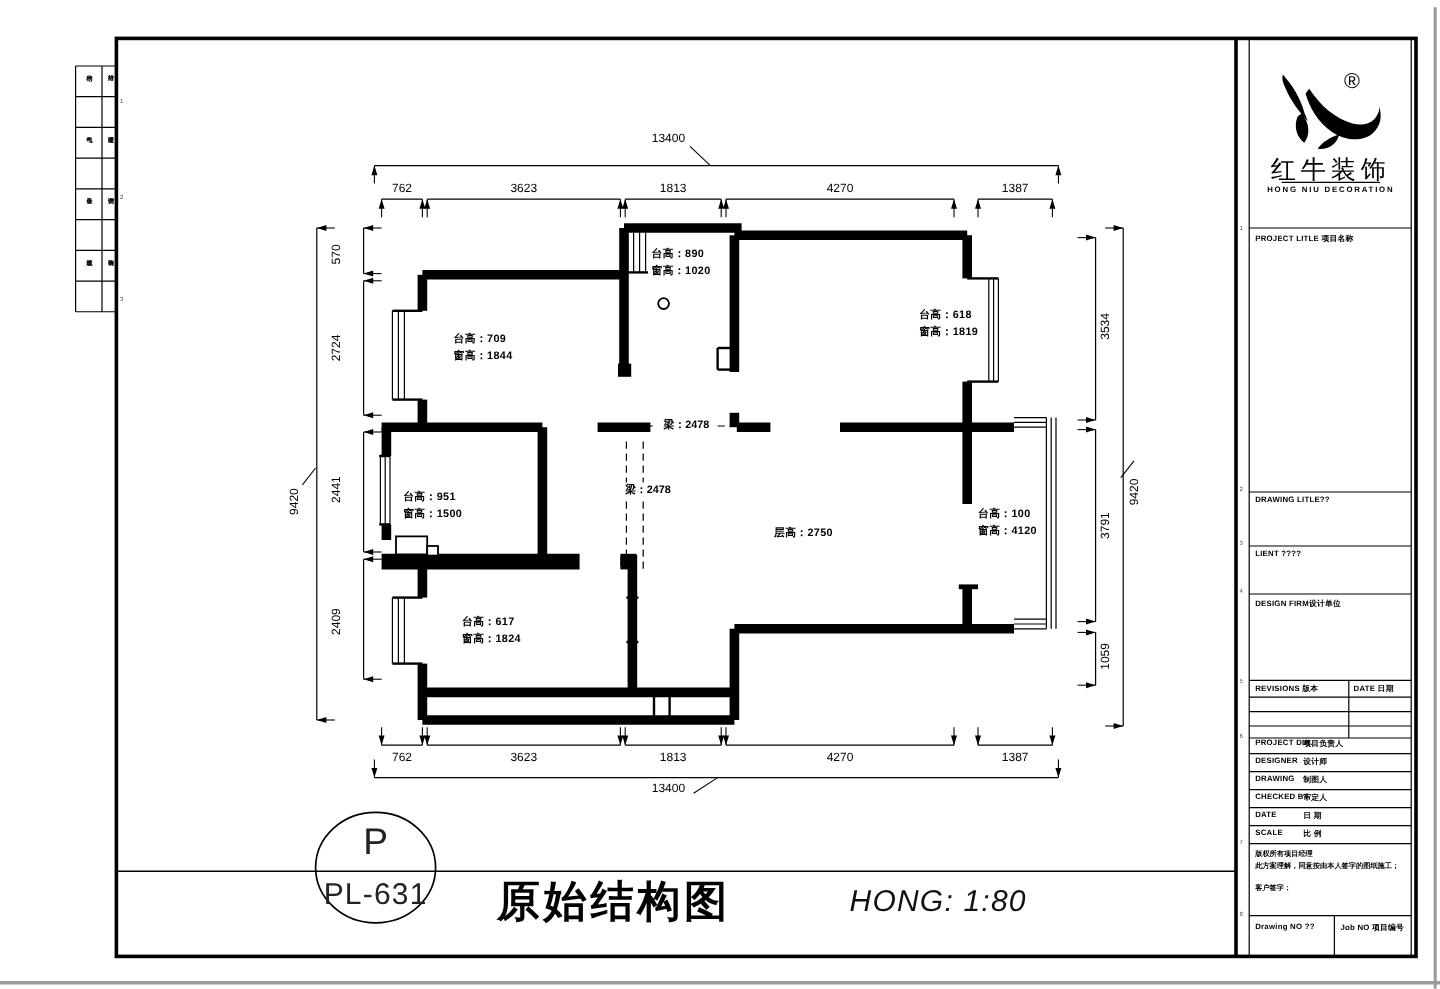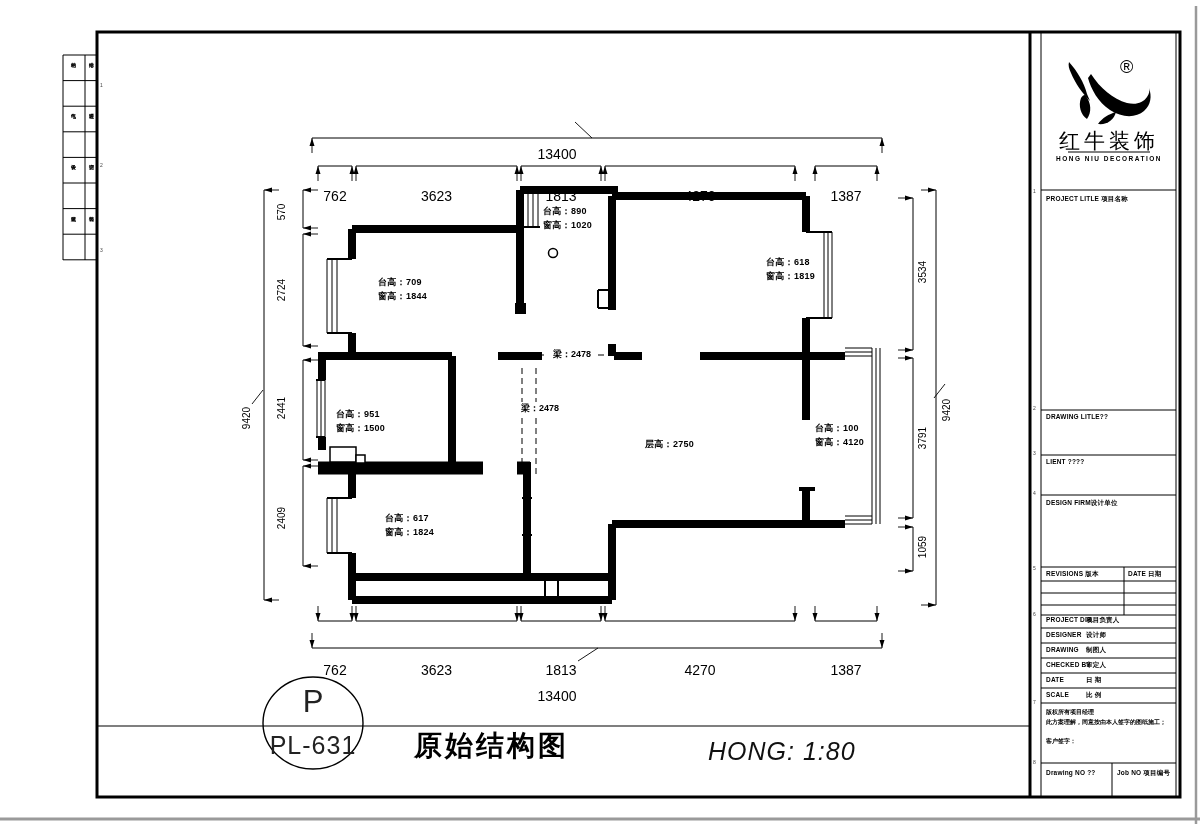--- a/index.html
+++ b/index.html
@@ -3,29 +3,29 @@
 <meta charset="utf-8">
 <style>
   *{box-sizing:border-box;}
   html,body{margin:0;padding:0;}
   body{width:1200px;height:824px;position:relative;background:#fff;
        font-family:"Liberation Sans",sans-serif;overflow:hidden;}
   #vec{position:absolute;left:0;top:0;}
   .lbl{position:absolute;white-space:pre;color:#000;}
   .room{font-size:9px;line-height:13.5px;font-weight:700;letter-spacing:.3px;}
   .beam{font-size:9px;font-weight:700;background:#fff;padding:0 2px;}
-  .dim{font-size:14px;transform:translate(-50%,0);white-space:nowrap;margin-top:36px;}
+  .dim{font-size:10px;transform:translate(-50%,0);white-space:nowrap;}
   .dimv{font-size:10px;transform:translate(-50%,-50%) rotate(-90deg);white-space:nowrap;}
   .tb{font-size:6.5px;font-weight:700;letter-spacing:.2px;}
   .tiny{font-size:5px;color:#444;}
   .strip-cell{position:absolute;writing-mode:vertical-rl;text-orientation:upright;
               font-size:5px;line-height:1.1;color:#000;font-weight:700;}
   .stampP{font-size:31px;color:#222;text-align:center;}
   .stampCode{font-size:25px;color:#222;text-align:center;letter-spacing:1px;}
-  .sheetTitle{font-size:28px;font-weight:700;letter-spacing:3px;color:#000;}
+  .sheetTitle{font-size:36px;font-weight:700;letter-spacing:3px;color:#000;}
   .scaleNote{font-size:25px;font-style:italic;color:#111;letter-spacing:1px;}
   .logoName{font-size:21px;font-weight:400;letter-spacing:4px;text-align:center;}
   .logoSub{font-size:6.5px;font-weight:700;letter-spacing:1.5px;text-align:center;}
   .logoReg{font-size:18px;}
   .cpr{font-size:6px;font-weight:700;line-height:10px;}
 </style>
 </head>
 <body>
 
 <svg id="vec" width="1200" height="824">

